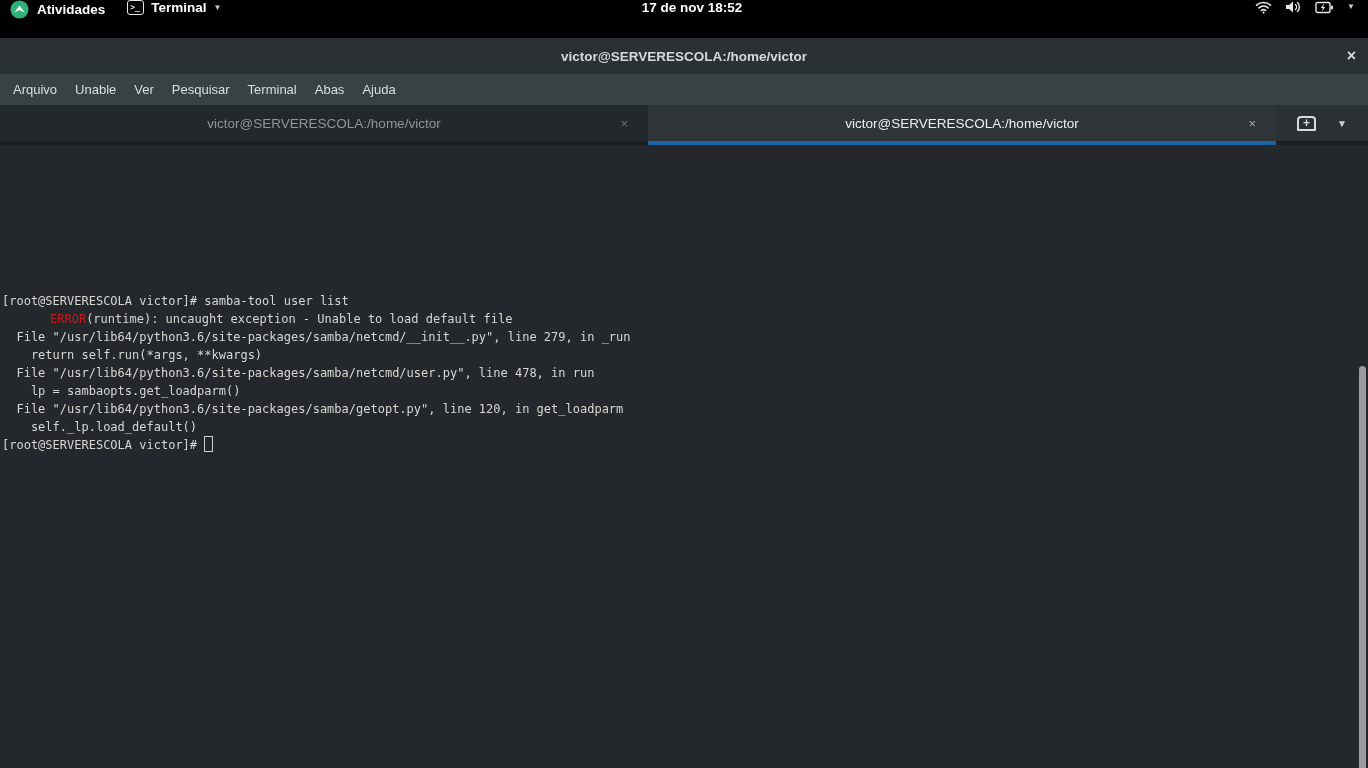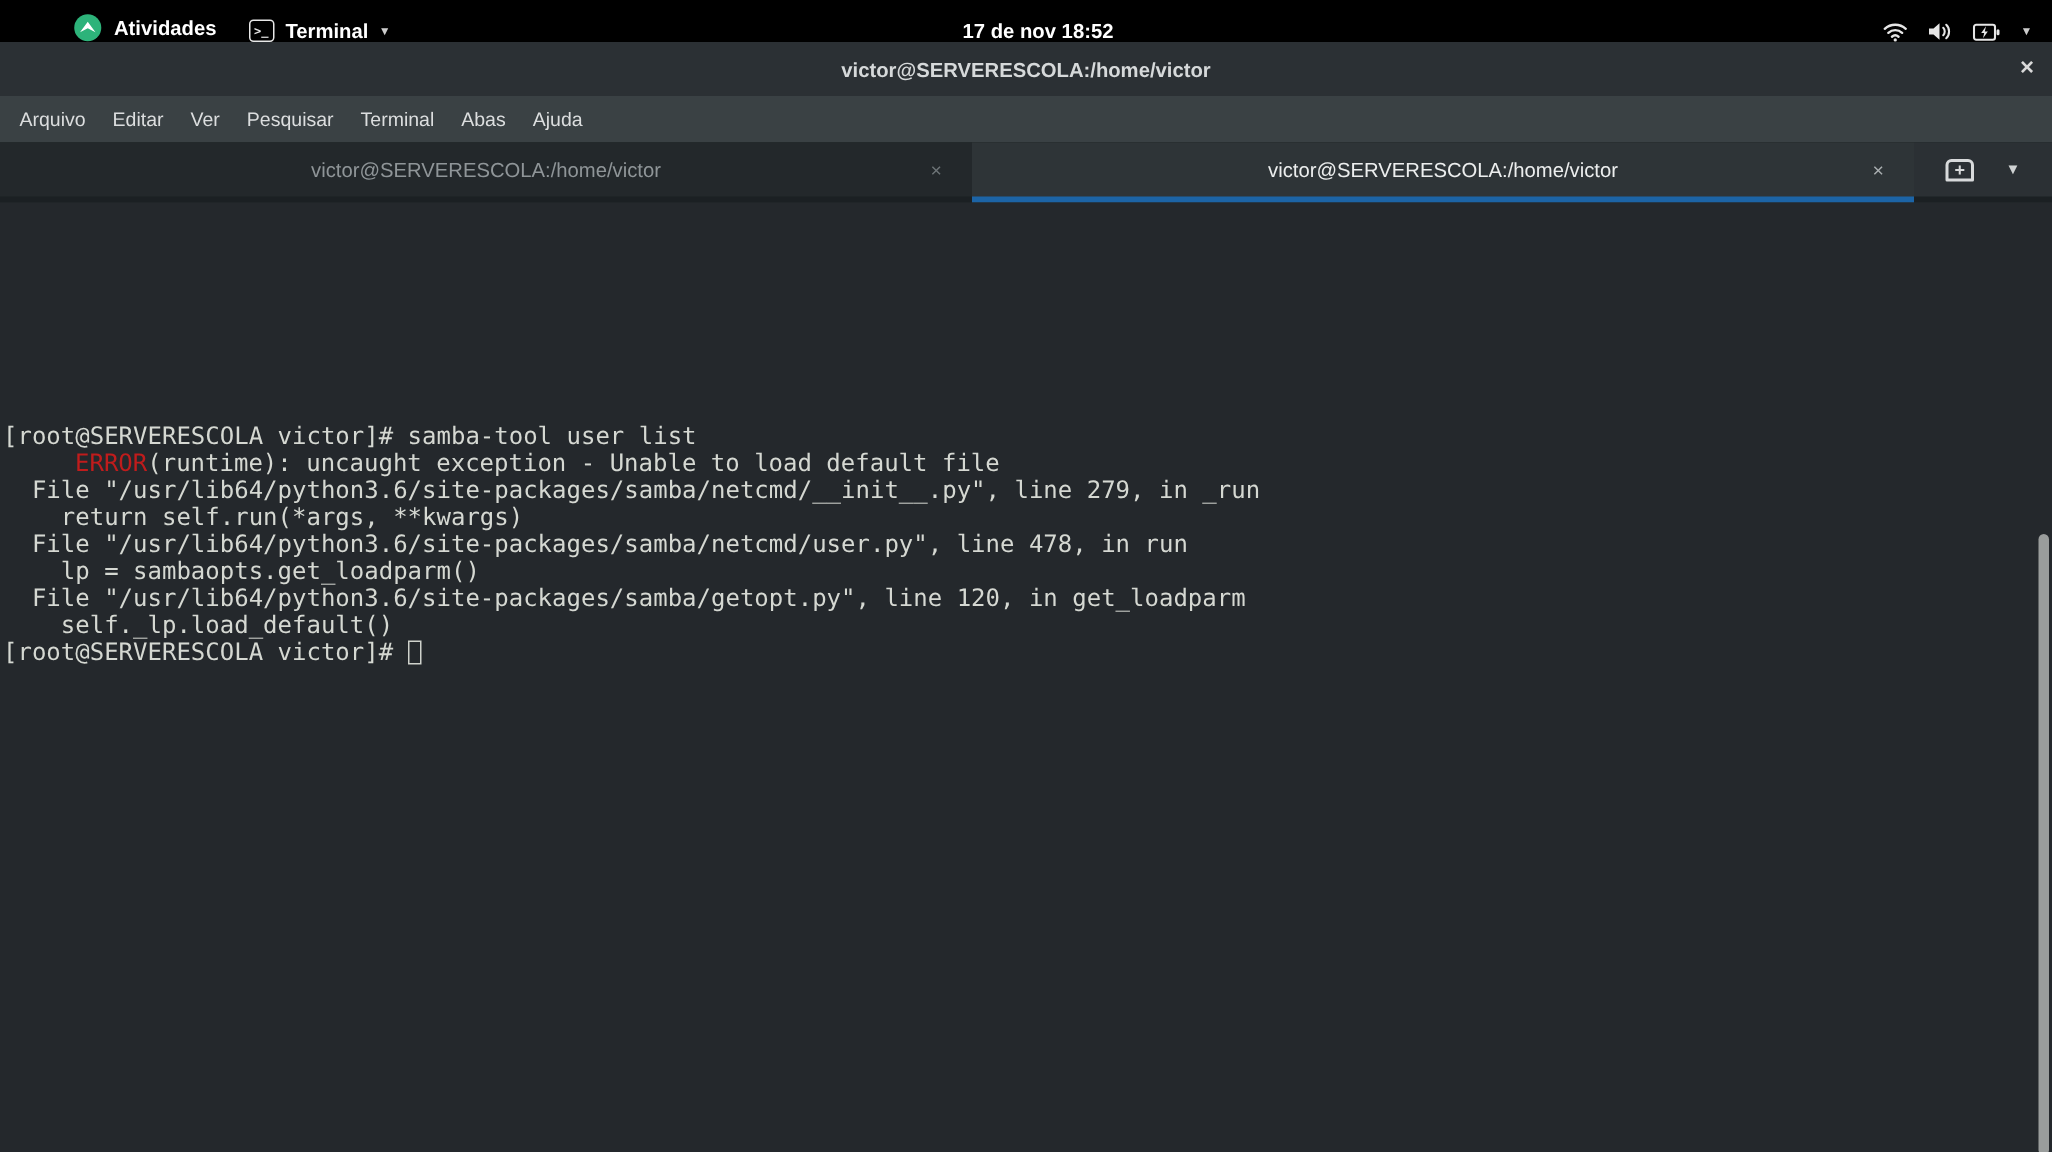--- a/index.html
+++ b/index.html
@@ -1,20 +1,20 @@
 <!DOCTYPE html>
 <html style="--accent-blue: #1c64a6; --error-red: #c01c1c; --terminal-bg: #24282c; --terminal-fg: #d5d8d2; --logo-green: #2db37a; --top-bar-bg: #000000;"><head>
 <meta charset="utf-8">
 <style>
   * { margin:0; padding:0; box-sizing:border-box; }
   html,body { width:1368px; height:768px; overflow:hidden; }
   body { background:#24282c; font-family:"Liberation Sans", sans-serif; }
 
   
-  .top-bar { height:28px; background:#000; color:#fff; display:flex; align-items:flex-end; position:relative; font-size:13.5px; font-weight:700;padding-left:39px; }
+  .top-bar { height:38px; background:#000; color:#fff; display:flex; align-items:flex-start; position:relative; font-size:13.5px; font-weight:700; }
   .tb-left { display:flex; align-items:center; gap:8px; margin-left:10px; }
   .logo { width:19px; height:19px; display:block; }
   .activities-label { color:#fff; }
   .app-menu { display:flex; align-items:center; gap:7px; margin-left:22px; cursor:default; }
   .term-glyph { width:17px; height:15px; border:1.5px solid #e8e8e8; border-radius:3px; display:flex; align-items:center; justify-content:flex-start; padding-left:2px; font-family:"DejaVu Sans Mono", monospace; font-size:8px; font-weight:700; color:#e8e8e8; line-height:1; }
   .caret { font-size:8px; color:#cccccc; line-height:1; }
   .clock { position:absolute; left:16px; right:0; text-align:center; pointer-events:none; }
   .tb-right { margin-left:auto; display:flex; align-items:center; gap:13px; margin-right:13px; }
   .tb-right svg { display:block; }
 
@@ -37,21 +37,21 @@
   .tab-active .tab-label { color:#eceeee; font-weight:400; }
   .tab-close { position:absolute; right:20px; top:0; height:36px; display:flex; align-items:center; font-size:13px; cursor:default; }
   .tab-inactive .tab-close { color:#6d7477; }
   .tab-active .tab-close { color:#a9aeb0; }
   .tab-corner { flex:1; background:#2b3034; border-bottom:4px solid #1b2023; display:flex; align-items:center; justify-content:space-evenly; }
   .newtab-glyph { width:19px; height:15px; border:2px solid #d8dadb; border-radius:4px 4px 1px 1px; display:flex; align-items:center; justify-content:center; color:#d8dadb; font-size:12px; font-weight:700; line-height:0; cursor:default; }
   .tab-list-caret { font-size:10px; color:#cfd2d3; cursor:default; }
 
   
   .terminal { position:relative; height:635px; background:#24282c; }
-  .terminal-output { padding:147px 0 0 2px; font-family:"DejaVu Sans Mono", monospace; font-size:16px; line-height:18px; color:#d5d8d2; white-space:pre; }
+  .terminal-output { padding:147px 0 0 2px; font-family:"DejaVu Sans Mono", monospace; font-size:12px; line-height:18px; color:#d5d8d2; white-space:pre; }
   .term-line { height:18px; }
   .seg-red { color:var(--error-red,#c01c1c);margin-left:48px; }
   .cursor { display:inline-block; width:9px; height:16px; border:1px solid #cfd2cc; vertical-align:-3px; }
   .scrollbar-thumb { position:absolute; right:2px; top:221px; width:7px; height:414px; background:#9a9d9c; border-radius:4px; }
 </style>
 </head>
 <body>
 
 <div class="top-bar">
   <div class="tb-left">
@@ -96,21 +96,21 @@
   </div>
 </div>
 
 <div class="title-bar">
   <span class="wtitle">victor@SERVERESCOLA:/home/victor</span>
   <span class="win-close">×</span>
 </div>
 
 <div class="menu-bar">
     <span class="menu-item">Arquivo</span>
-    <span class="menu-item">Editar</span>
+    <span class="menu-item">Unable</span>
     <span class="menu-item">Ver</span>
     <span class="menu-item">Pesquisar</span>
     <span class="menu-item">Terminal</span>
     <span class="menu-item">Abas</span>
     <span class="menu-item">Ajuda</span>
   </div>
 
 <div class="tab-bar">
   <div class="tab tab-inactive">
     <span class="tab-label">victor@SERVERESCOLA:/home/victor</span>

